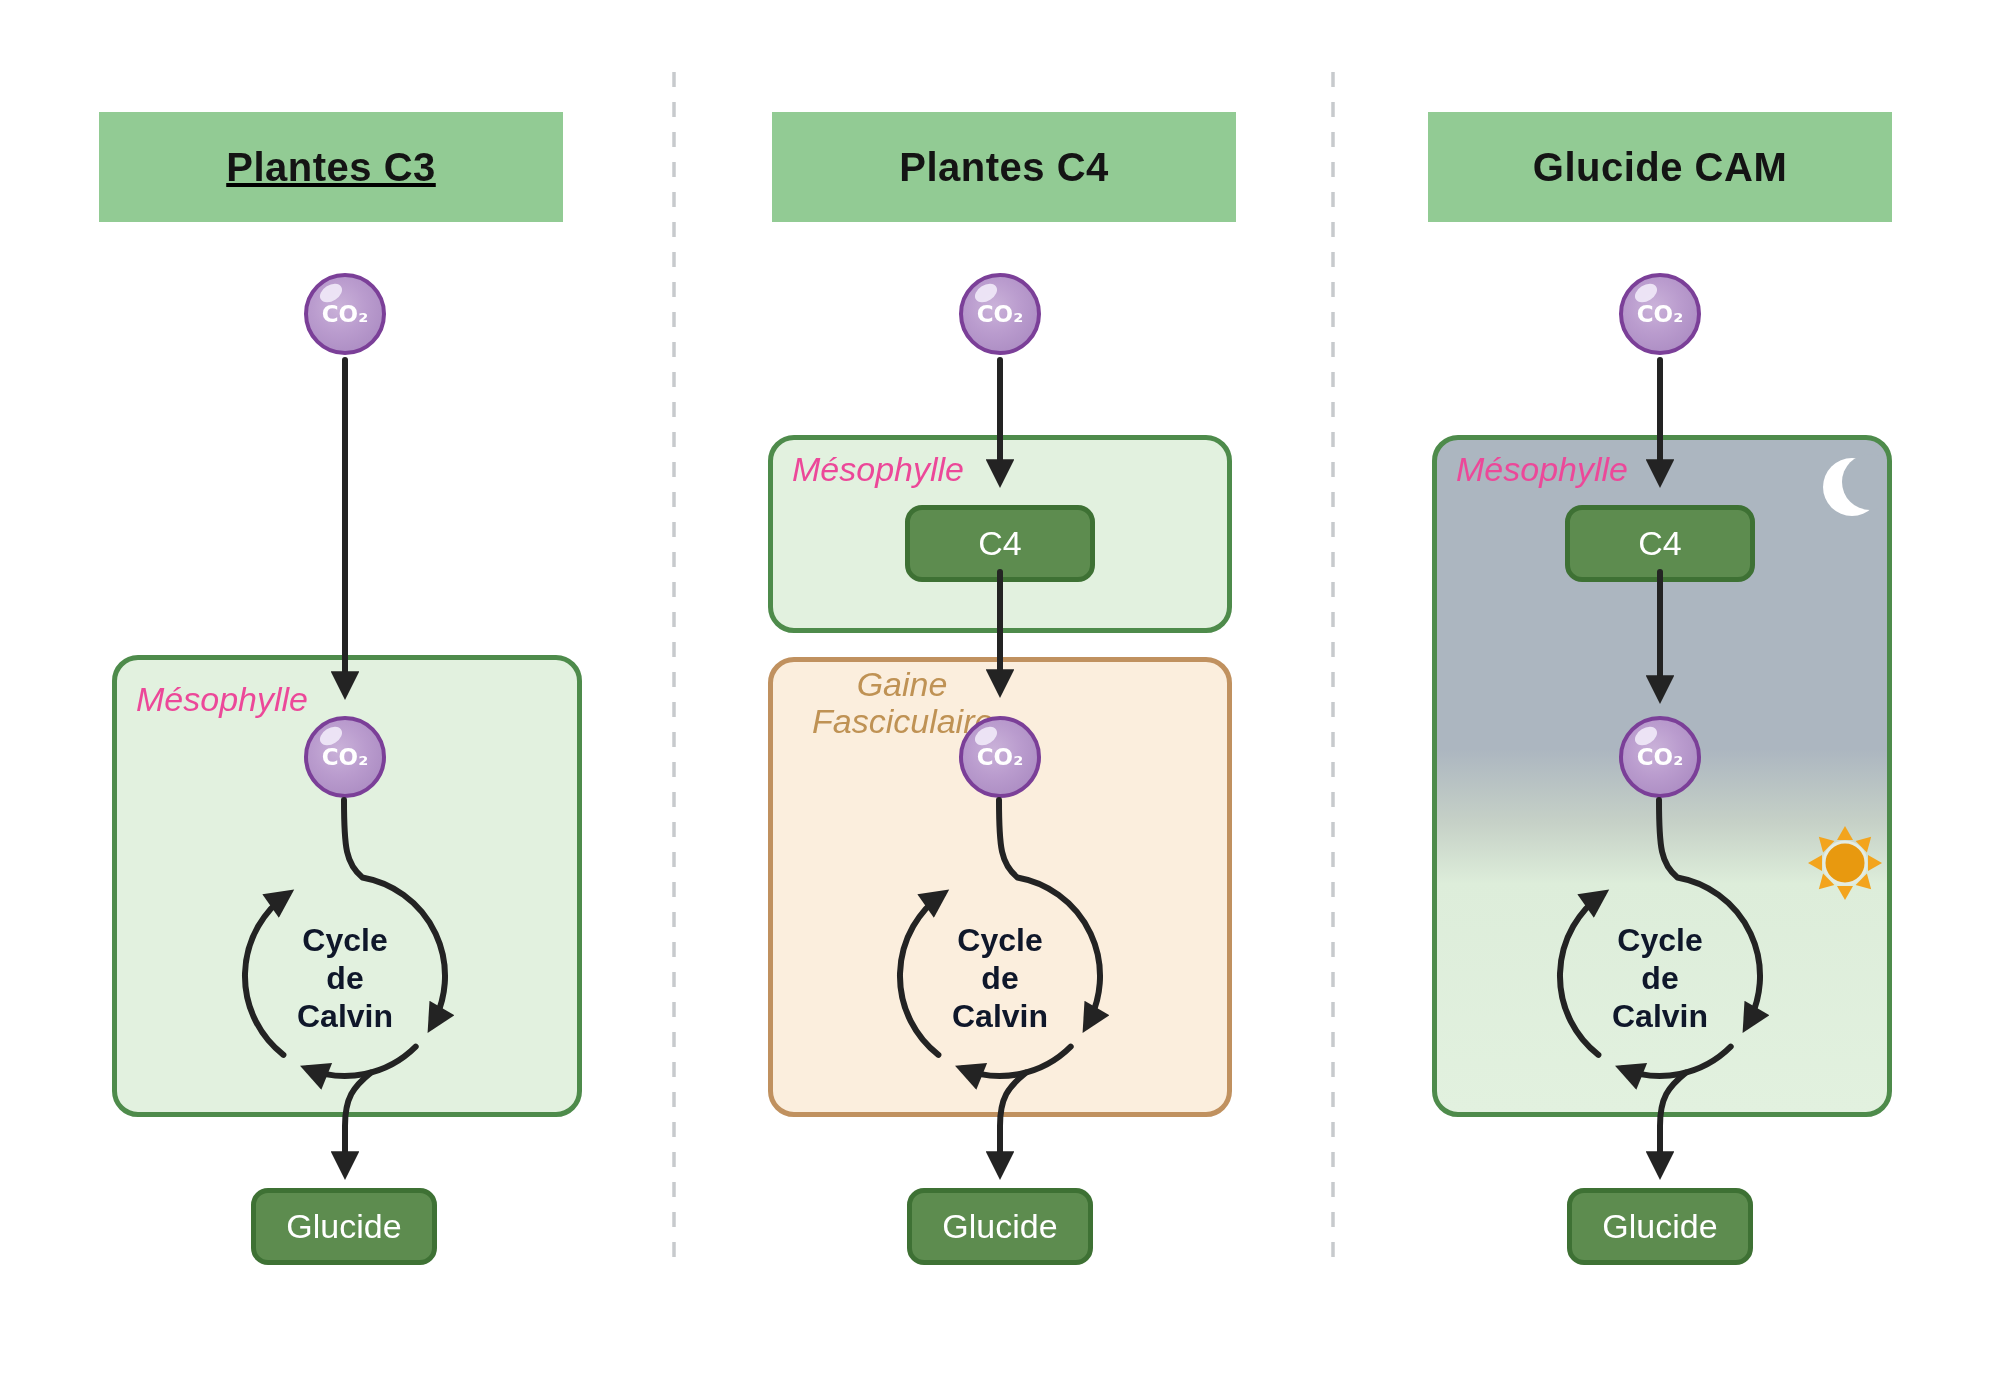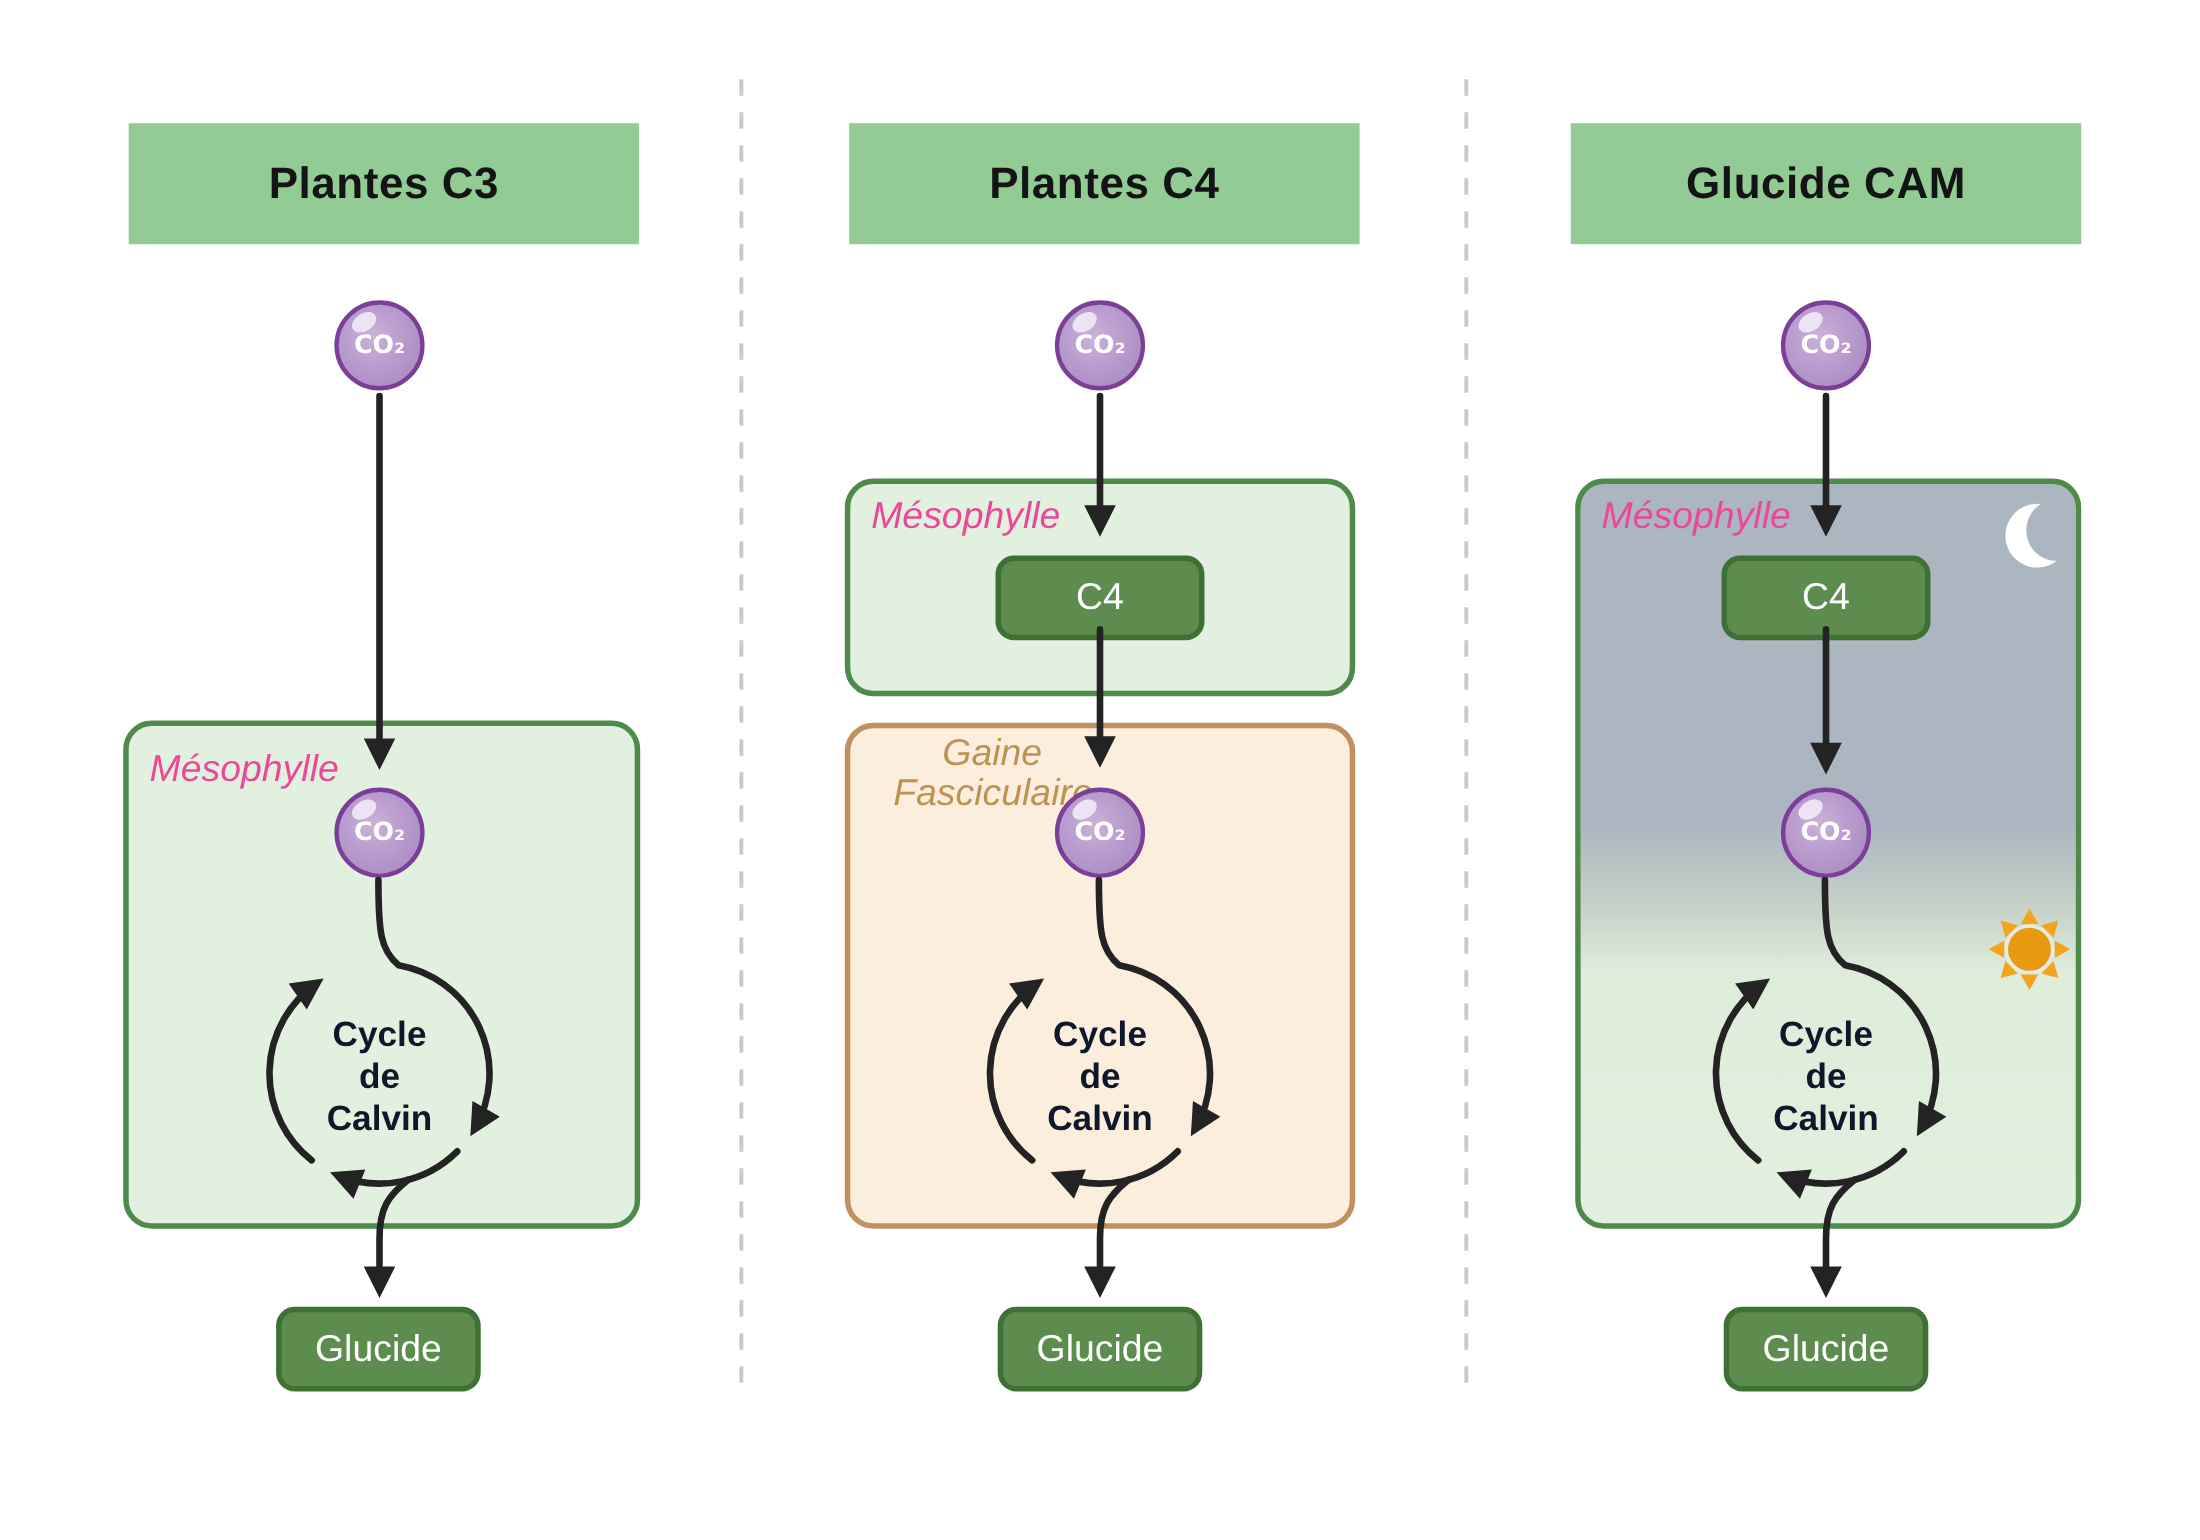--- a/index.html
+++ b/index.html
@@ -7,21 +7,21 @@
     position:relative;width:2000px;height:1400px;background:#ffffff;
     font-family:"Liberation Sans",sans-serif;overflow:hidden;
   }
   .colgrp{display:contents;}
 
   
   .hdr{
     position:absolute;top:112px;width:464px;height:110px;background:#92cb94;
     display:flex;align-items:center;justify-content:center;
   }
-  .hdr-c3{left:117px;} .hdr-c4{left:772px;} .hdr-cam{left:1428px;}
+  .hdr-c3{left:99px;text-decoration:underline;} .hdr-c4{left:772px;} .hdr-cam{left:1428px;}
   .hdr-text{font-size:40px;font-weight:bold;color:#141414;letter-spacing:.5px;}
 
   
   .gbox{
     position:absolute;box-sizing:border-box;border:5px solid #4e8b4b;
     border-radius:26px;background:#e2f1df;z-index:1;
   }
   .c3box{left:112px;top:655px;width:470px;height:462px;}
   .c4meso{left:768px;top:435px;width:464px;height:198px;}
   .c4sheath{left:768px;top:657px;width:464px;height:460px;border-color:#c0915f;background:#fbeedd;}

